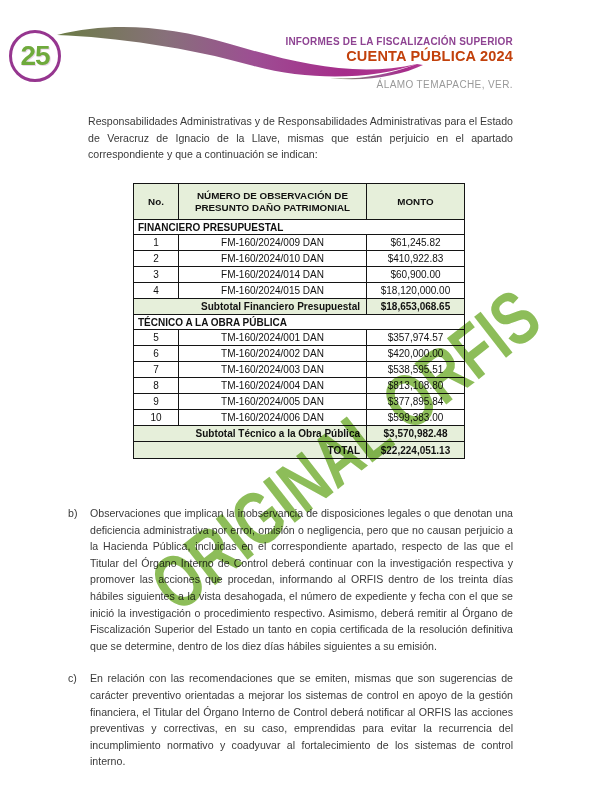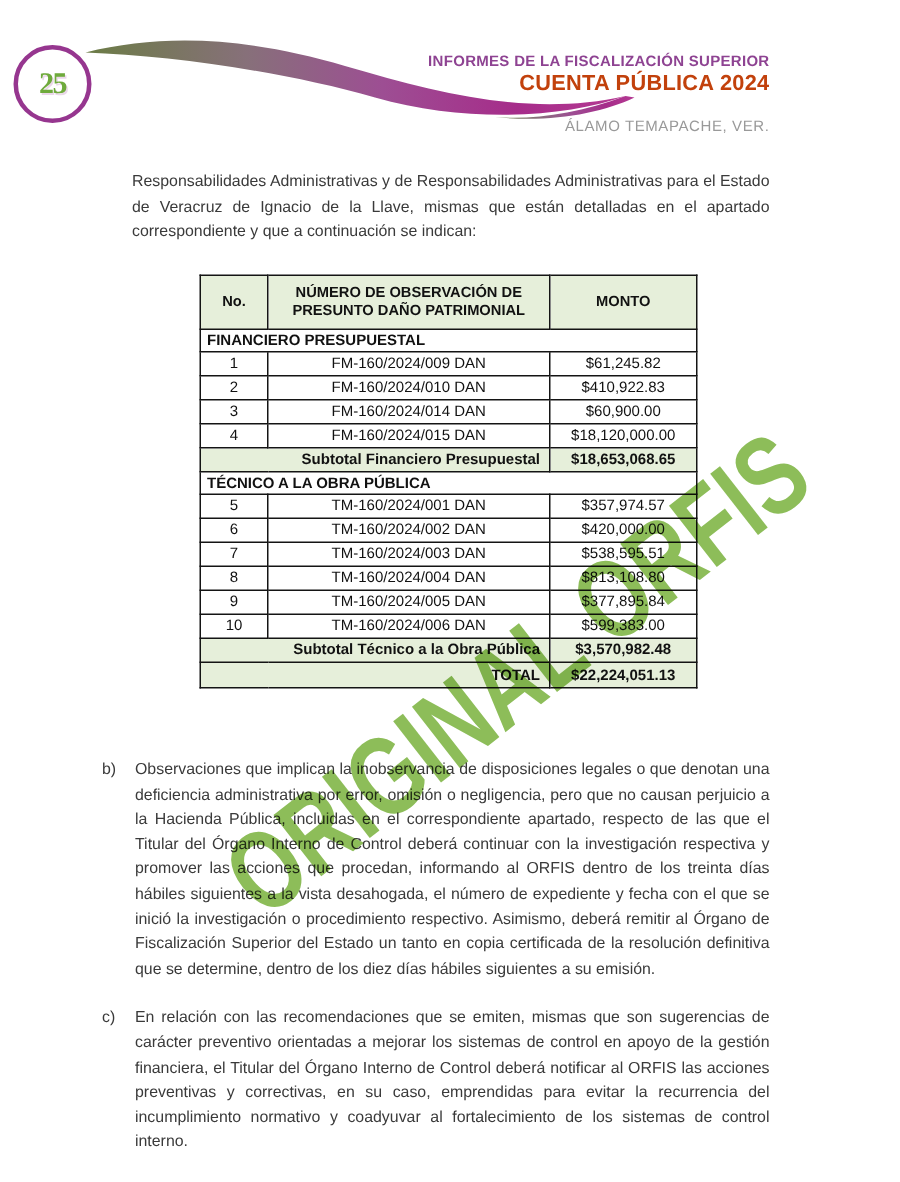--- a/index.html
+++ b/index.html
@@ -11,22 +11,22 @@
   }
 
   
   .swoosh { position:absolute; left:55px; top:20px; width:445px; height:62px; }
   .logo {
     position:absolute; left:9px; top:30px; width:52px; height:52px;
     border:3px solid #96368f; border-radius:50%;
     display:flex; align-items:center; justify-content:center;
     background:#fff;
   }
-  .logo-num { font-size:20px; font-weight:bold; color:#6faa3c; letter-spacing:-1px;
-    text-shadow:1px 1px 0 #96368f33; font-family:Liberation Serif, serif; }
+  .logo-num { font-size:28px; font-weight:bold; color:#6faa3c; letter-spacing:-1px;
+    text-shadow:1px 1px 0 #96368f33; font-family:Liberation Sans, sans-serif; }
   .hdr-text { position:absolute; right:87px; top:36px; text-align:right; }
   .hdr-line1 { font-size:10px; font-weight:bold; color:#8e4392; letter-spacing:.2px; }
   .hdr-line2 { font-size:14.5px; font-weight:bold; color:#c2410c; margin-top:1px; letter-spacing:.2px; }
   .hdr-line3 { font-size:10px; color:#999; margin-top:15px; letter-spacing:.4px; }
 
   
   .intro {
     position:absolute; left:88px; top:113px; width:425px;
     font-size:10.6px; line-height:16.6px; text-align:justify;
   }
@@ -94,21 +94,21 @@
   <div class="logo">
     <span class="logo-num">25</span>
   </div>
 
   <div class="hdr-text">
     <div class="hdr-line1">INFORMES DE LA FISCALIZACIÓN SUPERIOR</div>
     <div class="hdr-line2">CUENTA PÚBLICA 2024</div>
     <div class="hdr-line3">ÁLAMO TEMAPACHE, VER.</div>
   </div>
 
-  <p class="intro">Responsabilidades Administrativas y de Responsabilidades Administrativas para el Estado de Veracruz de Ignacio de la Llave, mismas que están detalladas en el apartado correspondiente y que a continuación se indican:</p>
+  <p class="intro">Responsabilidades Administrativas y de Responsabilidades Administrativas para el Estado de Veracruz de Ignacio de la Llave, mismas que están perjuicio en el apartado correspondiente y que a continuación se indican:</p>
 
   <table class="obs">
     <colgroup>
         <col style="width:45px">
         <col style="width:188px">
         <col style="width:98px">
       </colgroup>
     <thead>
       <tr>
         <th>No.</th>

